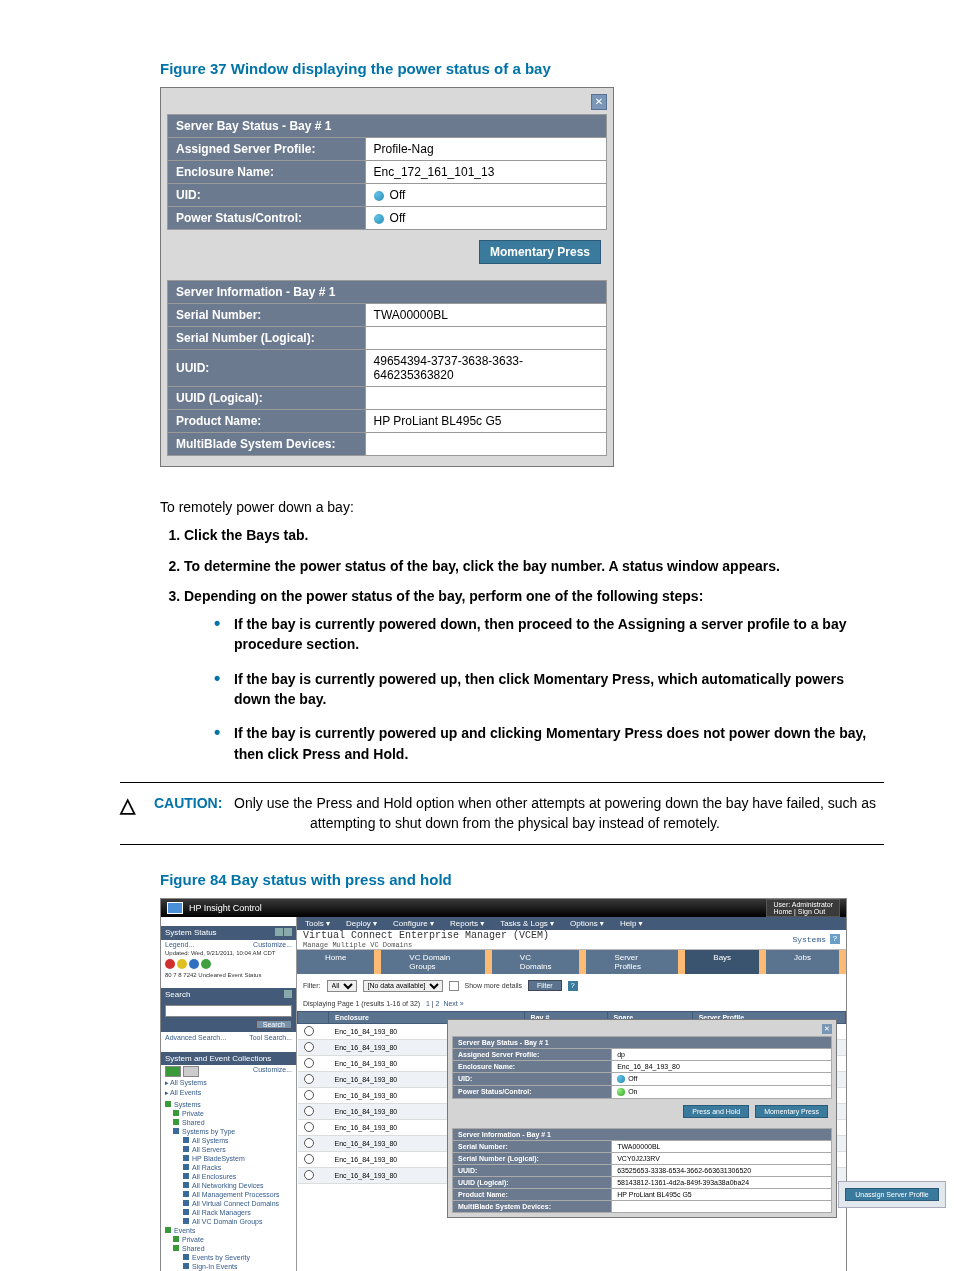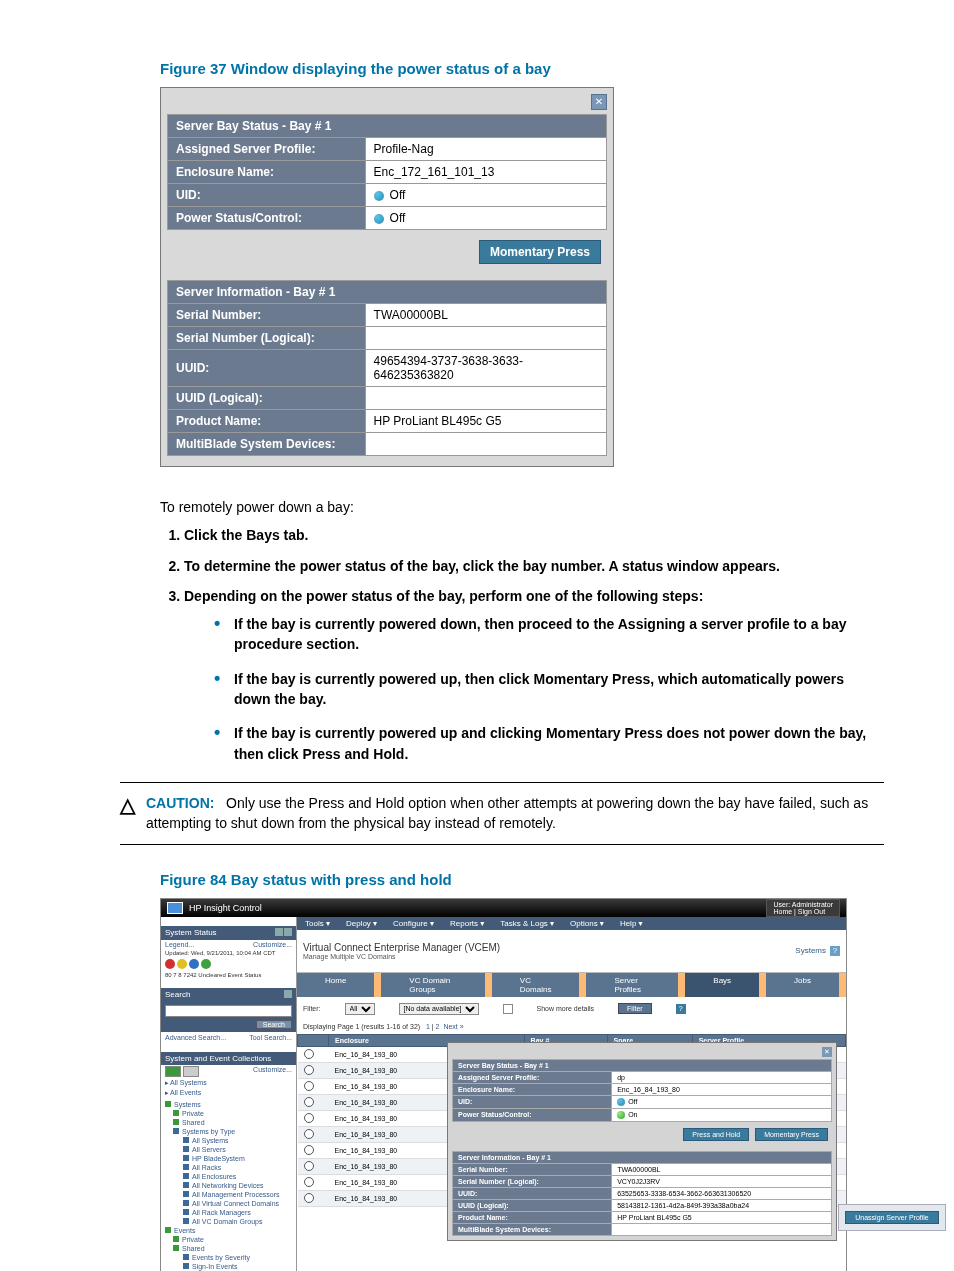--- a/index.html
+++ b/index.html
@@ -105,21 +105,21 @@
     padding: 10px 0 10px 40px;
     display: flex;
   }
   .caution-icon {
     font-size: 20px;
     font-weight: bold;
     margin-left: -40px;
     width: 40px;
     text-align: left;
   }
-  .caution-text { line-height: 1.45; }
+  .caution-text { line-height: 1.45; text-align: center; }
   .caution-label { color: #0073a8; font-weight: bold; }
   
   .fig84 {
     width: 685px;
     border: 1px solid #888;
     font-size: 9px;
     background: #fff;
     margin-bottom: 30px;
     position: relative;
   }
@@ -210,22 +210,23 @@
   .fig84-main { flex: 1; position: relative; }
   .menubar {
     display: flex;
     background: #435a78;
     color: #fff;
     font-size: 8px;
   }
   .menubar .mi { padding: 2px 8px; cursor: pointer; }
   .crumb-bar {
     display: flex; align-items: center;
-    padding: 12px 6px;
+    padding: 0 6px;
     border-bottom: 1px solid #bbb;
+    font-family: Liberation Mono, monospace;
   }
   .crumb-bar .title { font-size: 10px; color: #333; }
   .crumb-bar .sub { font-size: 7px; color: #555; margin-left: 0; }
   .crumb-bar .spacer { flex: 1; }
   .crumb-bar .max { color: #345a8a; font-size: 8px; cursor:pointer; }
   .crumb-bar .help {
     width: 10px; height: 10px; background: #6aa0c8; color: #fff;
     font-size: 8px; text-align: center; line-height: 10px;
     margin-left: 4px;
   }
@@ -236,21 +237,21 @@
   }
   .tabbar .tab {
     padding: 3px 28px;
     color: #fff;
     background: #5a7490;
     border-right: 7px solid #fdba74;
     cursor: pointer;
   }
   .tabbar .tab.active { background: #3a5470; }
   .filter-bar {
-    display: flex; align-items: center; gap: 24px;
+    display: flex; align-items: center; gap: 6px;
     padding: 6px; font-size: 7px; color: #333;
   }
   .filter-bar select {
     font-size: 7px; height: 12px; border: 1px solid #888;
   }
   .filter-bar .check {
     width: 8px; height: 8px; border: 1px solid #888; background: #fff;
   }
   .filter-bar .fbtn {
     background: #5a7490; color: #fff;

